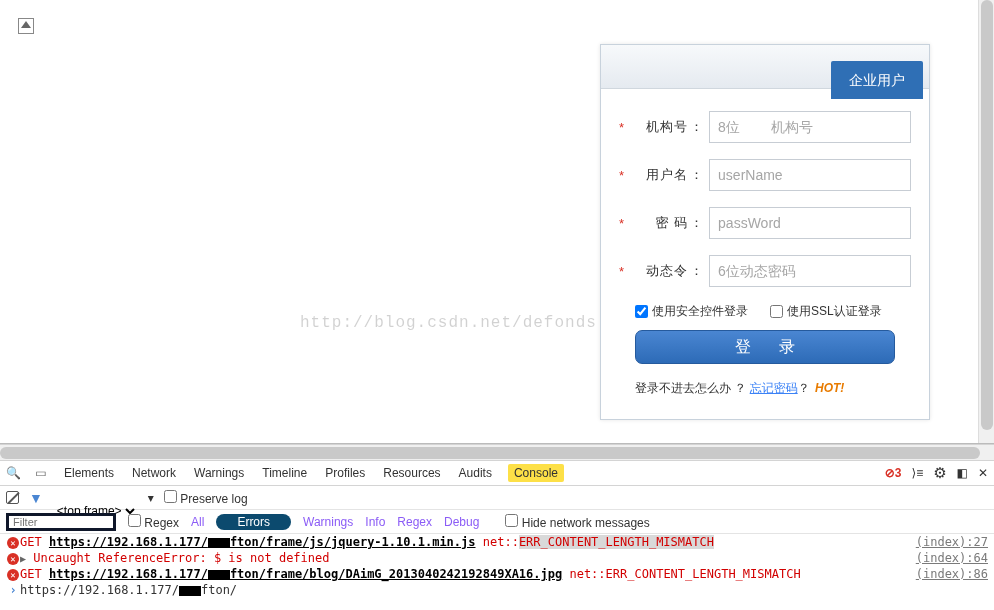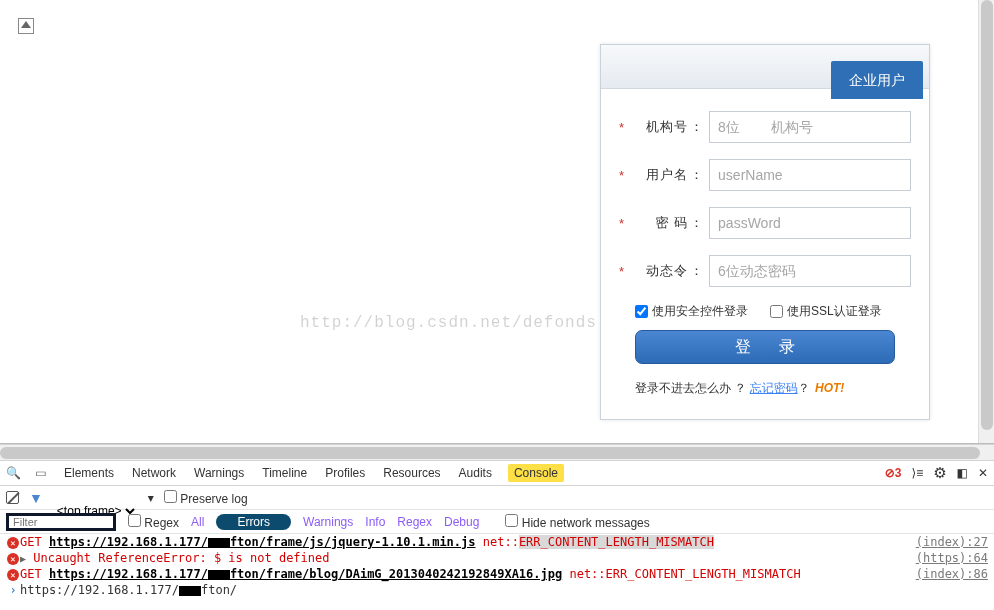--- a/index.html
+++ b/index.html
@@ -165,21 +165,21 @@
 
   <div class="console-body">
     <div class="cline">
       <span class="mark"><span class="err-x">✕</span></span>
       <span class="msg red"><span>GET</span> <span class="urlu"><span>https://192.168.1.177/</span><span class="redact" style="width:22px"></span><span>fton/frame/js/jquery-1.10.1.min.js</span></span><span> net::</span><span class="hl">ERR_CONTENT_LENGTH_MISMATCH</span></span>
       <a class="src">(index):27</a>
     </div>
     <div class="cline">
       <span class="mark"><span class="err-x">✕</span></span>
       <span class="msg red"><span class="tri">▶</span> <span>Uncaught ReferenceError: $ is not defined</span></span>
-      <a class="src">(https):64</a>
+      <a class="src">(index):64</a>
     </div>
     <div class="cline">
       <span class="mark"><span class="err-x">✕</span></span>
       <span class="msg red"><span>GET</span> <span class="urlu"><span>https://192.168.1.177/</span><span class="redact" style="width:22px"></span><span>fton/frame/blog/DAimG_2013040242192849XA16.jpg</span></span><span> net::</span><span>ERR_CONTENT_LENGTH_MISMATCH</span></span>
       <a class="src">(index):86</a>
     </div>
     <div class="cline">
       <span class="mark prompt">›</span>
       <span class="msg" style="color:#333;"><span>https://192.168.1.177/</span><span class="redact" style="width:22px"></span><span>fton/</span></span>
     </div>

